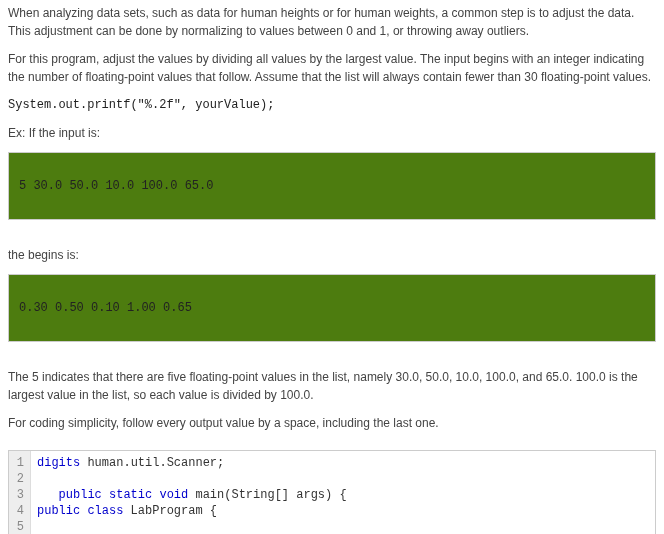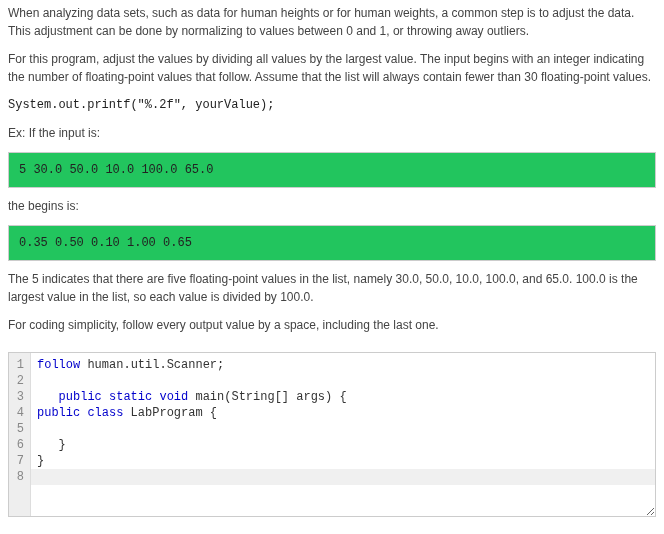--- a/index.html
+++ b/index.html
@@ -18,26 +18,26 @@
     }
     .code-inline {
       font-family: "Courier New", monospace;
       font-size: 12px;
       color: #222;
       display: block;
       margin-top: 2px;
     }
     .code-box {
       border: 1px solid #ccc;
-      background: #22c55e;
-      padding: 8px 10px;
+      background: #4d7c0f;
+      padding: 24px 10px;
       font-family: "Courier New", monospace;
       font-size: 12px;
       color: #222;
-      margin-bottom: 9px;
+      margin-bottom: 26px;
     }
     .editor-wrap {
       border: 1px solid #ccc;
       margin-top: 18px;
       background: #fff;
       position: relative;
       resize: both;
       overflow: auto;
       height: 165px;
     }
@@ -85,42 +85,42 @@
 <div class="para">
   <span class="code-inline">System.out.printf("%.2f", yourValue);</span>
 </div>
 
 <p class="para">Ex: If the input is:</p>
 
 <div class="code-box">5 30.0 50.0 10.0 100.0 65.0</div>
 
 <p class="para">the begins is:</p>
 
-<div class="code-box">0.35 0.50 0.10 1.00 0.65</div>
+<div class="code-box">0.30 0.50 0.10 1.00 0.65</div>
 
 <p class="para">The 5 indicates that there are five floating-point values in the list, namely 30.0, 50.0, 10.0, 100.0, and 65.0. 100.0 is the largest value in the list, so each value is divided by 100.0.</p>
 
 <p class="para">For coding simplicity, follow every output value by a space, including the last one.</p>
 
 <div class="editor-wrap">
   <div class="editor">
     <div class="gutter">
       <div>1</div>
       <div>2</div>
       <div>3</div>
       <div>4</div>
       <div>5</div>
       <div>6</div>
       <div>7</div>
       <div>8</div>
     </div>
     <div class="code-area">
       <div class="cursor-line"></div>
       <div class="code-lines">
-        <div class="code-line"><span class="kw">follow</span><span> human.util.Scanner;</span></div>
+        <div class="code-line"><span class="kw">digits</span><span> human.util.Scanner;</span></div>
         <div class="code-line"></div>
         <div class="code-line"><span>   </span><span class="kw">public static void</span><span> main(String[] args) {</span></div>
         <div class="code-line"><span class="kw">public class</span><span> LabProgram {</span></div>
         <div class="code-line"><span>      </span></div>
         <div class="code-line">   }</div>
         <div class="code-line">}</div>
         <div class="code-line"></div>
       </div>
     </div>
   </div>

